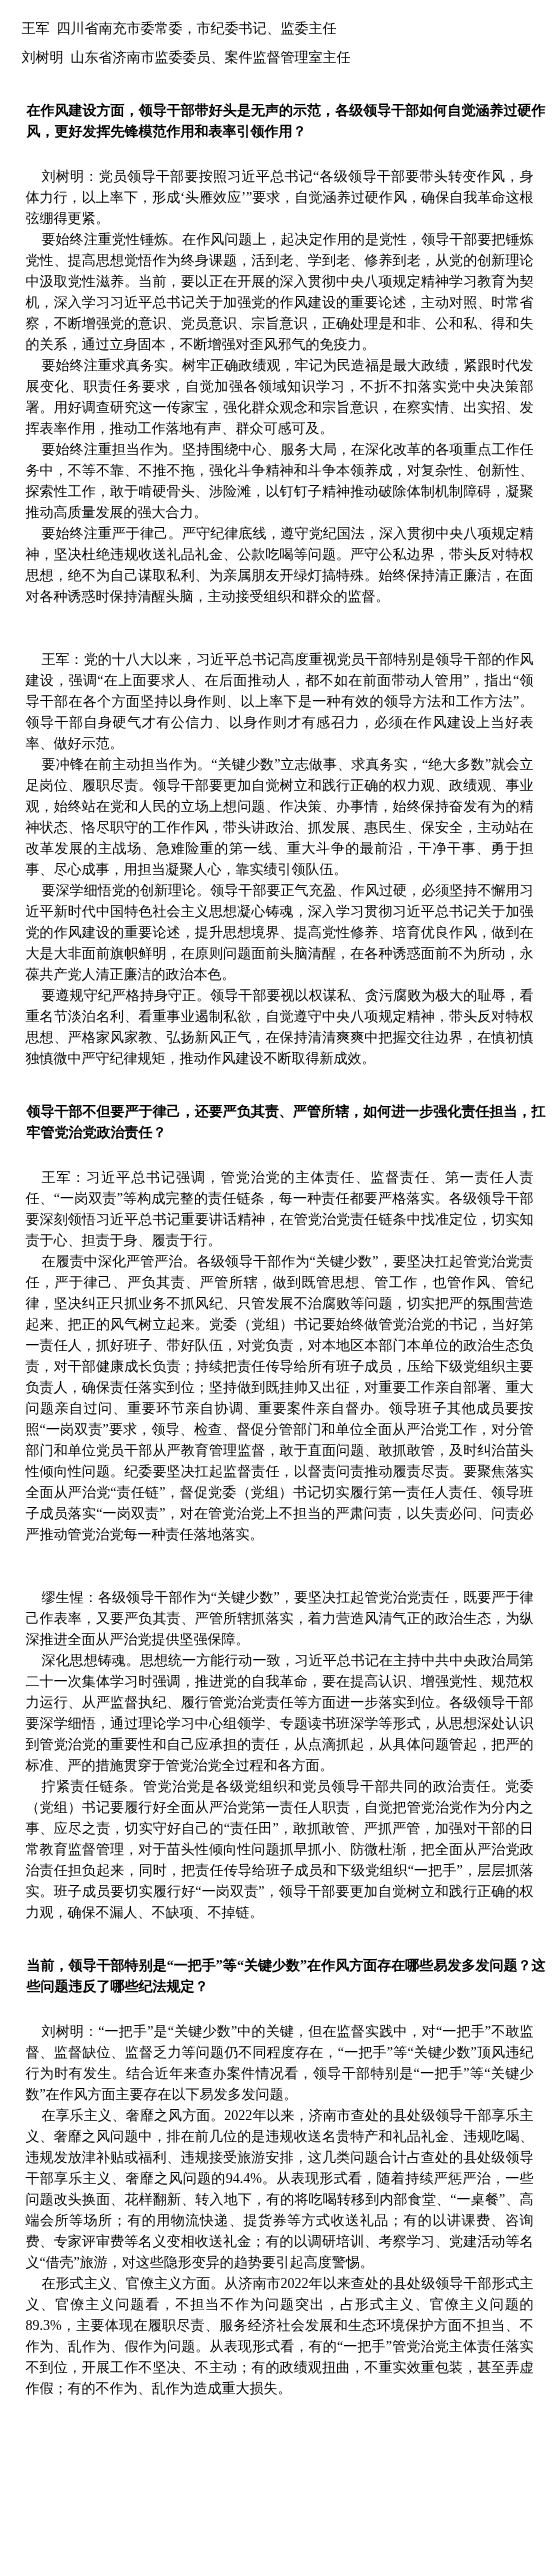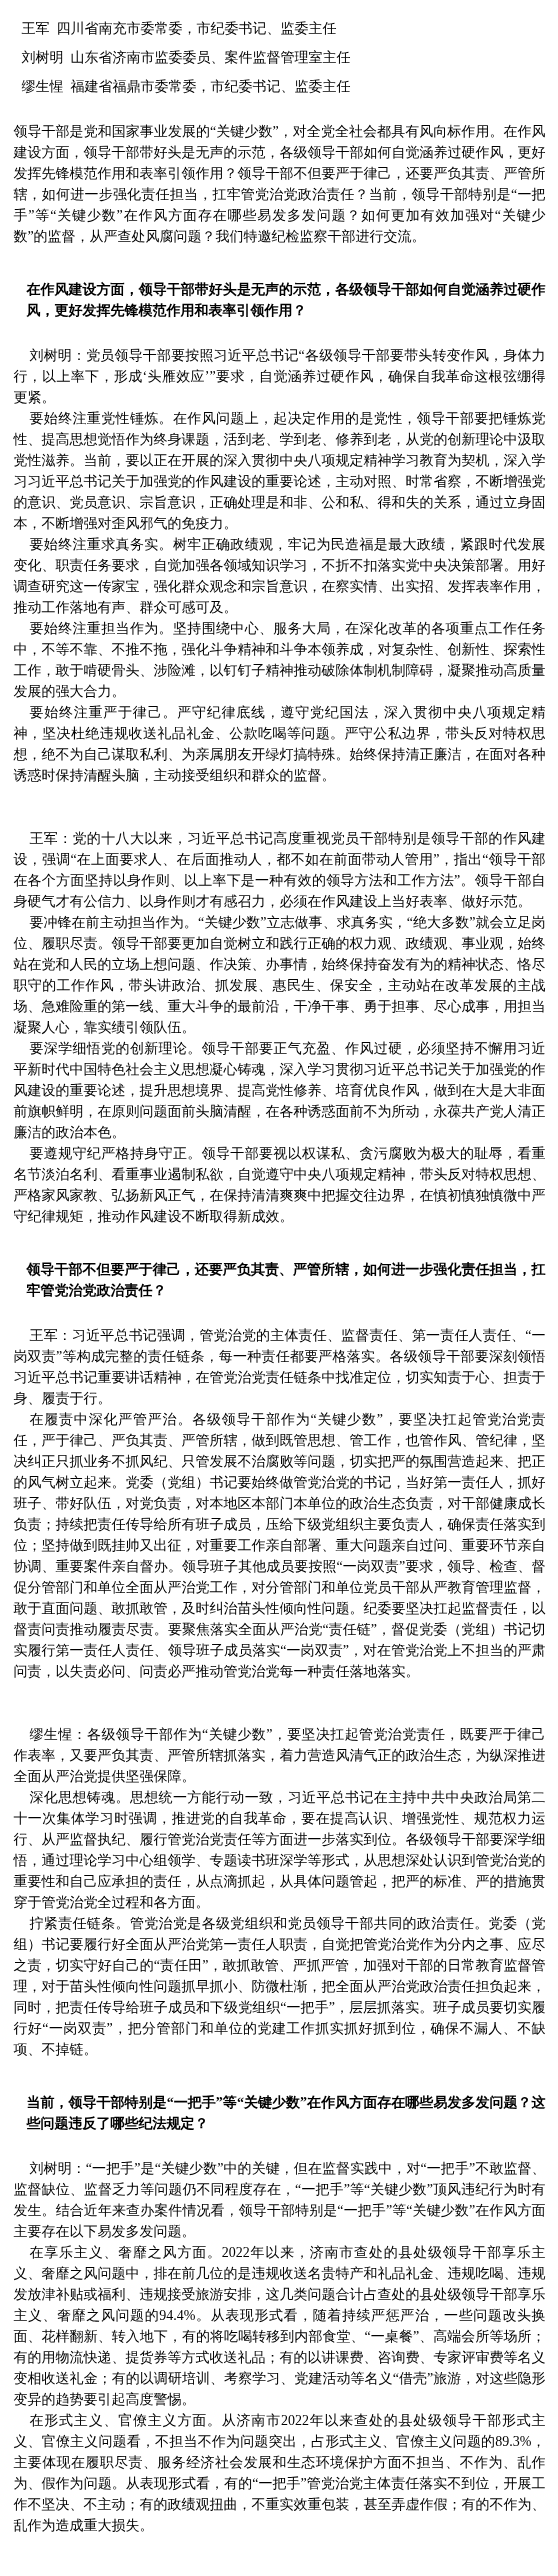--- a/index.html
+++ b/index.html
@@ -33,43 +33,41 @@
     text-align: justify;
     margin: 0;
   }
   .question {
     font-size: 14px;
     line-height: 21px;
     font-weight: bold;
     text-align: justify;
     margin: 32px 0 24px 13px;
   }
-  .answer { margin: 0; }
+  .answer { margin: 12px; }
   .answer + .answer { margin-top: 42px; }
   .para {
     font-size: 14px;
     line-height: 21px;
     text-align: justify;
     text-indent: 1.15em;
     margin: 0;
   }
 </style>
 </head>
 <body>
 
 <div class="page">
 
 
   <div class="guests">
     <p class="guest"><span class="g-name">王军</span><span class="g-title">四川省南充市委常委，市纪委书记、监委主任</span></p>
     <p class="guest"><span class="g-name">刘树明</span><span class="g-title">山东省济南市监委委员、案件监督管理室主任</span></p>
-    <p class="guest"><span class="g-name">缪生惺</span><span class="g-title">福建省福鼎市委常委，市纪委书记、监委主任</span></p>
   </div>
 
-  <p class="intro">领导干部是党和国家事业发展的“关键少数”，对全党全社会都具有风向标作用。在作风建设方面，领导干部带好头是无声的示范，各级领导干部如何自觉涵养过硬作风，更好发挥先锋模范作用和表率引领作用？领导干部不但要严于律己，还要严负其责、严管所辖，如何进一步强化责任担当，扛牢管党治党政治责任？当前，领导干部特别是“一把手”等“关键少数”在作风方面存在哪些易发多发问题？如何更加有效加强对“关键少数”的监督，从严查处风腐问题？我们特邀纪检监察干部进行交流。</p>
 
   <section>
     <h2 class="question">在作风建设方面，领导干部带好头是无声的示范，各级领导干部如何自觉涵养过硬作风，更好发挥先锋模范作用和表率引领作用？</h2>
     <div class="answer">
       <p class="para">刘树明：党员领导干部要按照习近平总书记“各级领导干部要带头转变作风，身体力行，以上率下，形成‘头雁效应’”要求，自觉涵养过硬作风，确保自我革命这根弦绷得更紧。</p>
       <p class="para">要始终注重党性锤炼。在作风问题上，起决定作用的是党性，领导干部要把锤炼党性、提高思想觉悟作为终身课题，活到老、学到老、修养到老，从党的创新理论中汲取党性滋养。当前，要以正在开展的深入贯彻中央八项规定精神学习教育为契机，深入学习习近平总书记关于加强党的作风建设的重要论述，主动对照、时常省察，不断增强党的意识、党员意识、宗旨意识，正确处理是和非、公和私、得和失的关系，通过立身固本，不断增强对歪风邪气的免疫力。</p>
       <p class="para">要始终注重求真务实。树牢正确政绩观，牢记为民造福是最大政绩，紧跟时代发展变化、职责任务要求，自觉加强各领域知识学习，不折不扣落实党中央决策部署。用好调查研究这一传家宝，强化群众观念和宗旨意识，在察实情、出实招、发挥表率作用，推动工作落地有声、群众可感可及。</p>
       <p class="para">要始终注重担当作为。坚持围绕中心、服务大局，在深化改革的各项重点工作任务中，不等不靠、不推不拖，强化斗争精神和斗争本领养成，对复杂性、创新性、探索性工作，敢于啃硬骨头、涉险滩，以钉钉子精神推动破除体制机制障碍，凝聚推动高质量发展的强大合力。</p>
       <p class="para">要始终注重严于律己。严守纪律底线，遵守党纪国法，深入贯彻中央八项规定精神，坚决杜绝违规收送礼品礼金、公款吃喝等问题。严守公私边界，带头反对特权思想，绝不为自己谋取私利、为亲属朋友开绿灯搞特殊。始终保持清正廉洁，在面对各种诱惑时保持清醒头脑，主动接受组织和群众的监督。</p>
     </div>
@@ -83,21 +81,21 @@
 
   <section>
     <h2 class="question">领导干部不但要严于律己，还要严负其责、严管所辖，如何进一步强化责任担当，扛牢管党治党政治责任？</h2>
     <div class="answer">
       <p class="para">王军：习近平总书记强调，管党治党的主体责任、监督责任、第一责任人责任、“一岗双责”等构成完整的责任链条，每一种责任都要严格落实。各级领导干部要深刻领悟习近平总书记重要讲话精神，在管党治党责任链条中找准定位，切实知责于心、担责于身、履责于行。</p>
       <p class="para">在履责中深化严管严治。各级领导干部作为“关键少数”，要坚决扛起管党治党责任，严于律己、严负其责、严管所辖，做到既管思想、管工作，也管作风、管纪律，坚决纠正只抓业务不抓风纪、只管发展不治腐败等问题，切实把严的氛围营造起来、把正的风气树立起来。党委（党组）书记要始终做管党治党的书记，当好第一责任人，抓好班子、带好队伍，对党负责，对本地区本部门本单位的政治生态负责，对干部健康成长负责；持续把责任传导给所有班子成员，压给下级党组织主要负责人，确保责任落实到位；坚持做到既挂帅又出征，对重要工作亲自部署、重大问题亲自过问、重要环节亲自协调、重要案件亲自督办。领导班子其他成员要按照“一岗双责”要求，领导、检查、督促分管部门和单位全面从严治党工作，对分管部门和单位党员干部从严教育管理监督，敢于直面问题、敢抓敢管，及时纠治苗头性倾向性问题。纪委要坚决扛起监督责任，以督责问责推动履责尽责。要聚焦落实全面从严治党“责任链”，督促党委（党组）书记切实履行第一责任人责任、领导班子成员落实“一岗双责”，对在管党治党上不担当的严肃问责，以失责必问、问责必严推动管党治党每一种责任落地落实。</p>
     </div>
     <div class="answer">
       <p class="para">缪生惺：各级领导干部作为“关键少数”，要坚决扛起管党治党责任，既要严于律己作表率，又要严负其责、严管所辖抓落实，着力营造风清气正的政治生态，为纵深推进全面从严治党提供坚强保障。</p>
       <p class="para">深化思想铸魂。思想统一方能行动一致，习近平总书记在主持中共中央政治局第二十一次集体学习时强调，推进党的自我革命，要在提高认识、增强党性、规范权力运行、从严监督执纪、履行管党治党责任等方面进一步落实到位。各级领导干部要深学细悟，通过理论学习中心组领学、专题读书班深学等形式，从思想深处认识到管党治党的重要性和自己应承担的责任，从点滴抓起，从具体问题管起，把严的标准、严的措施贯穿于管党治党全过程和各方面。</p>
-      <p class="para">拧紧责任链条。管党治党是各级党组织和党员领导干部共同的政治责任。党委（党组）书记要履行好全面从严治党第一责任人职责，自觉把管党治党作为分内之事、应尽之责，切实守好自己的“责任田”，敢抓敢管、严抓严管，加强对干部的日常教育监督管理，对于苗头性倾向性问题抓早抓小、防微杜渐，把全面从严治党政治责任担负起来，同时，把责任传导给班子成员和下级党组织“一把手”，层层抓落实。班子成员要切实履行好“一岗双责”，把分管部门和单位的党建工作抓实抓好抓到位，确保不漏人、不缺项、不掉链。</p>
+      <p class="para">拧紧责任链条。管党治党是各级党组织和党员领导干部共同的政治责任。党委（党组）书记要履行好全面从严治党第一责任人职责，自觉把管党治党作为分内之事、应尽之责，切实守好自己的“责任田”，敢抓敢管、严抓严管，加强对干部的日常教育监督管理，对于苗头性倾向性问题抓早抓小、防微杜渐，把全面从严治党政治责任担负起来，同时，把责任传导给班子成员和下级党组织“一把手”，层层抓落实。班子成员要切实履行好“一岗双责”，领导干部要更加自觉树立和践行正确的权力观，确保不漏人、不缺项、不掉链。</p>
     </div>
   </section>
 
   <section>
     <h2 class="question">当前，领导干部特别是“一把手”等“关键少数”在作风方面存在哪些易发多发问题？这些问题违反了哪些纪法规定？</h2>
     <div class="answer">
       <p class="para">刘树明：“一把手”是“关键少数”中的关键，但在监督实践中，对“一把手”不敢监督、监督缺位、监督乏力等问题仍不同程度存在，“一把手”等“关键少数”顶风违纪行为时有发生。结合近年来查办案件情况看，领导干部特别是“一把手”等“关键少数”在作风方面主要存在以下易发多发问题。</p>
       <p class="para">在享乐主义、奢靡之风方面。2022年以来，济南市查处的县处级领导干部享乐主义、奢靡之风问题中，排在前几位的是违规收送名贵特产和礼品礼金、违规吃喝、违规发放津补贴或福利、违规接受旅游安排，这几类问题合计占查处的县处级领导干部享乐主义、奢靡之风问题的94.4%。从表现形式看，随着持续严惩严治，一些问题改头换面、花样翻新、转入地下，有的将吃喝转移到内部食堂、“一桌餐”、高端会所等场所；有的用物流快递、提货券等方式收送礼品；有的以讲课费、咨询费、专家评审费等名义变相收送礼金；有的以调研培训、考察学习、党建活动等名义“借壳”旅游，对这些隐形变异的趋势要引起高度警惕。</p>
       <p class="para">在形式主义、官僚主义方面。从济南市2022年以来查处的县处级领导干部形式主义、官僚主义问题看，不担当不作为问题突出，占形式主义、官僚主义问题的89.3%，主要体现在履职尽责、服务经济社会发展和生态环境保护方面不担当、不作为、乱作为、假作为问题。从表现形式看，有的“一把手”管党治党主体责任落实不到位，开展工作不坚决、不主动；有的政绩观扭曲，不重实效重包装，甚至弄虚作假；有的不作为、乱作为造成重大损失。</p>
 

